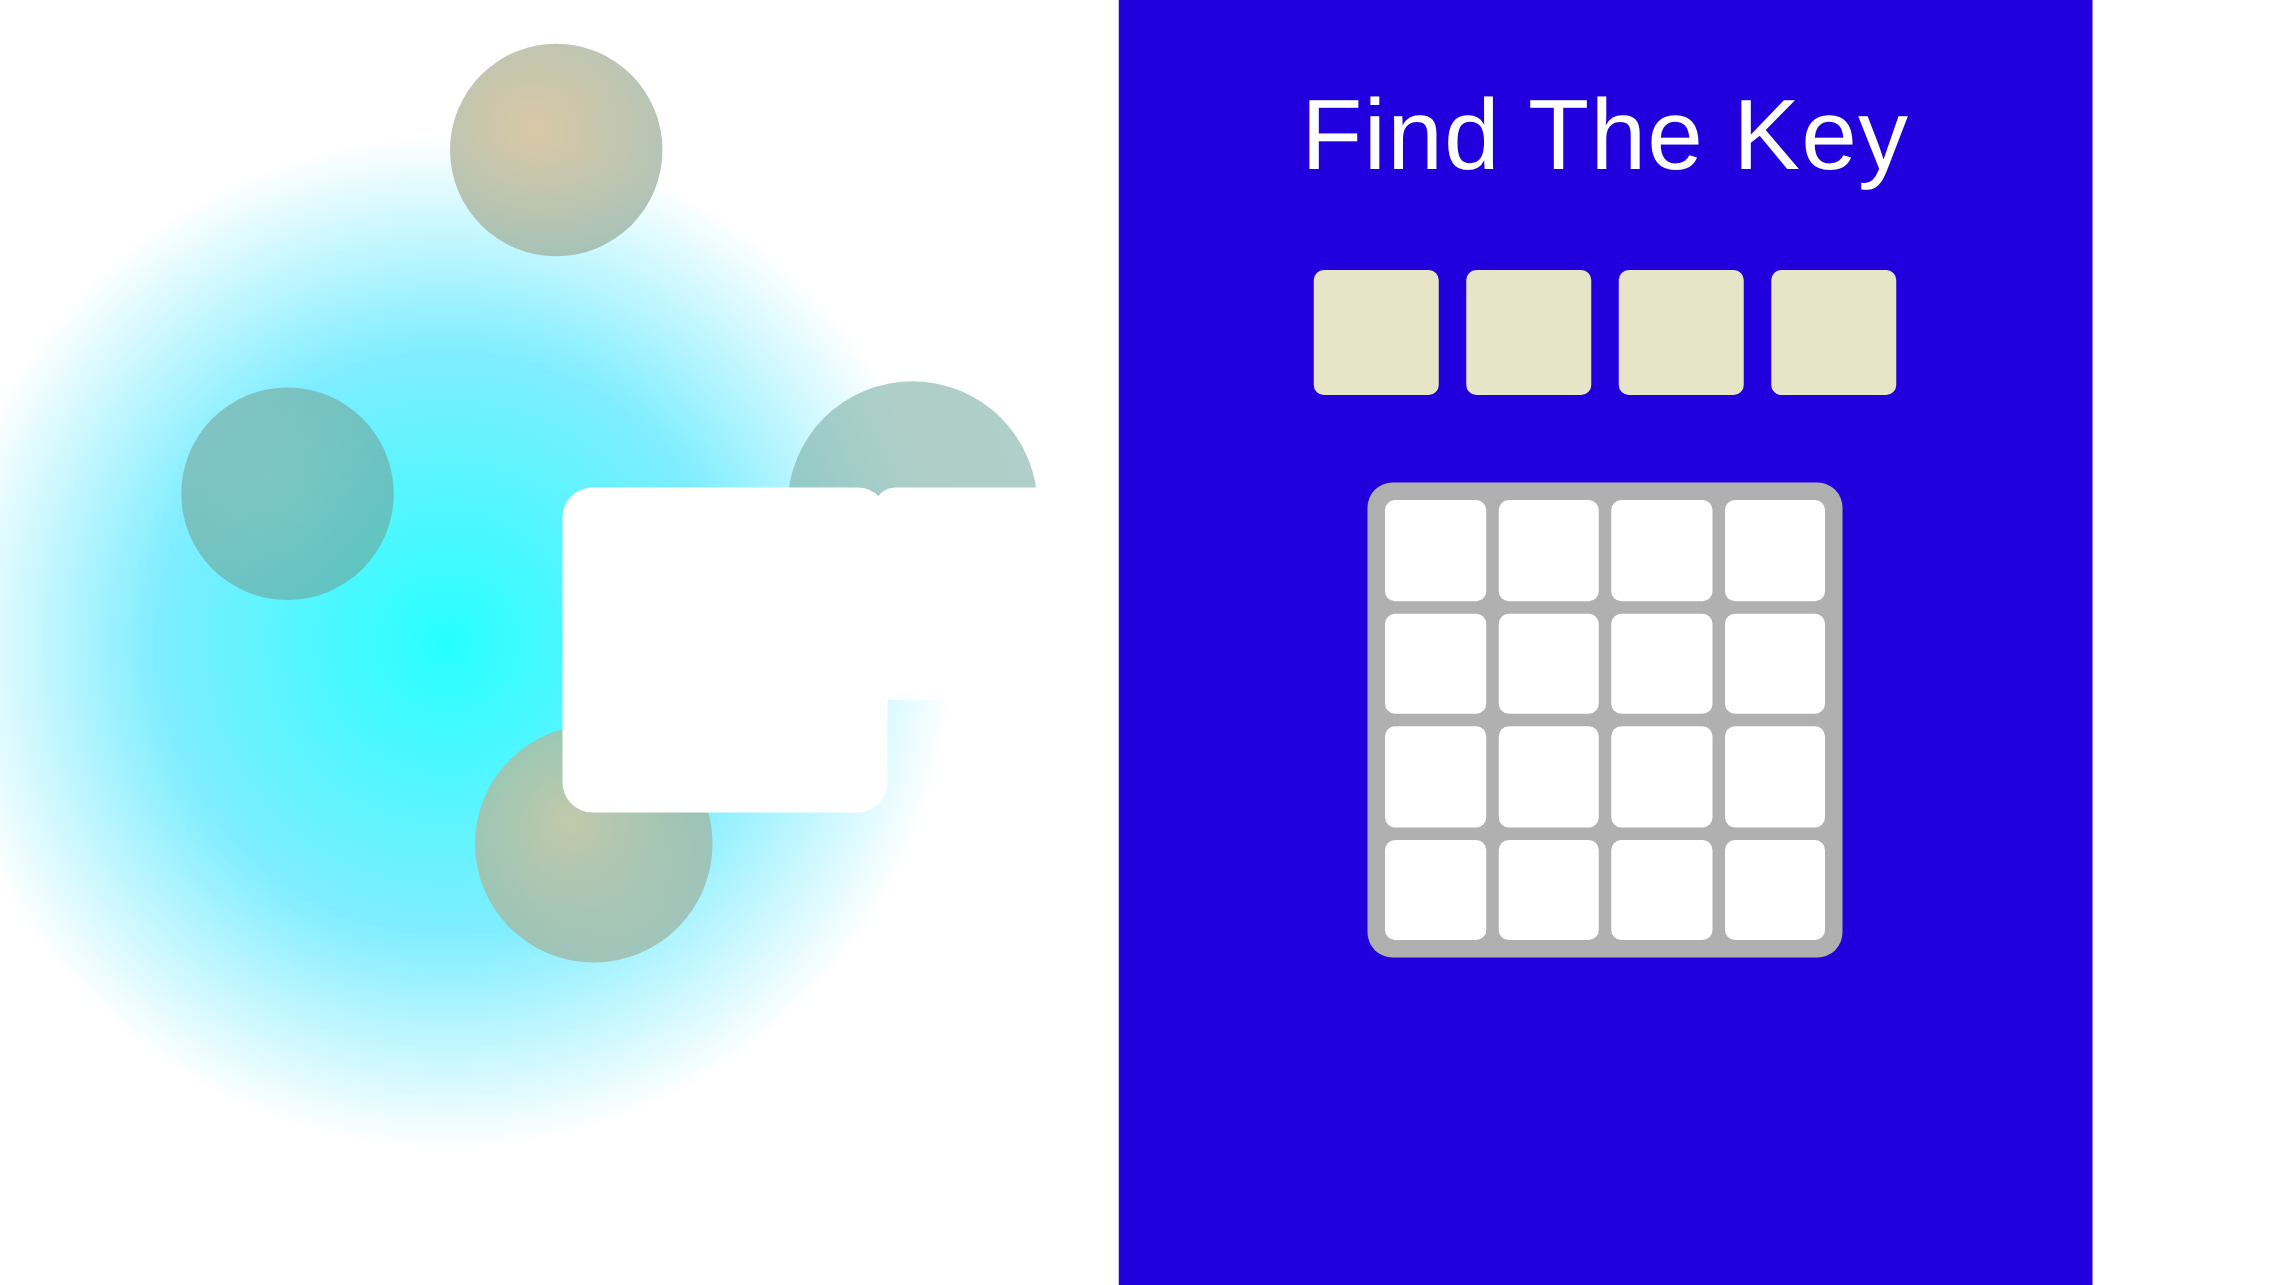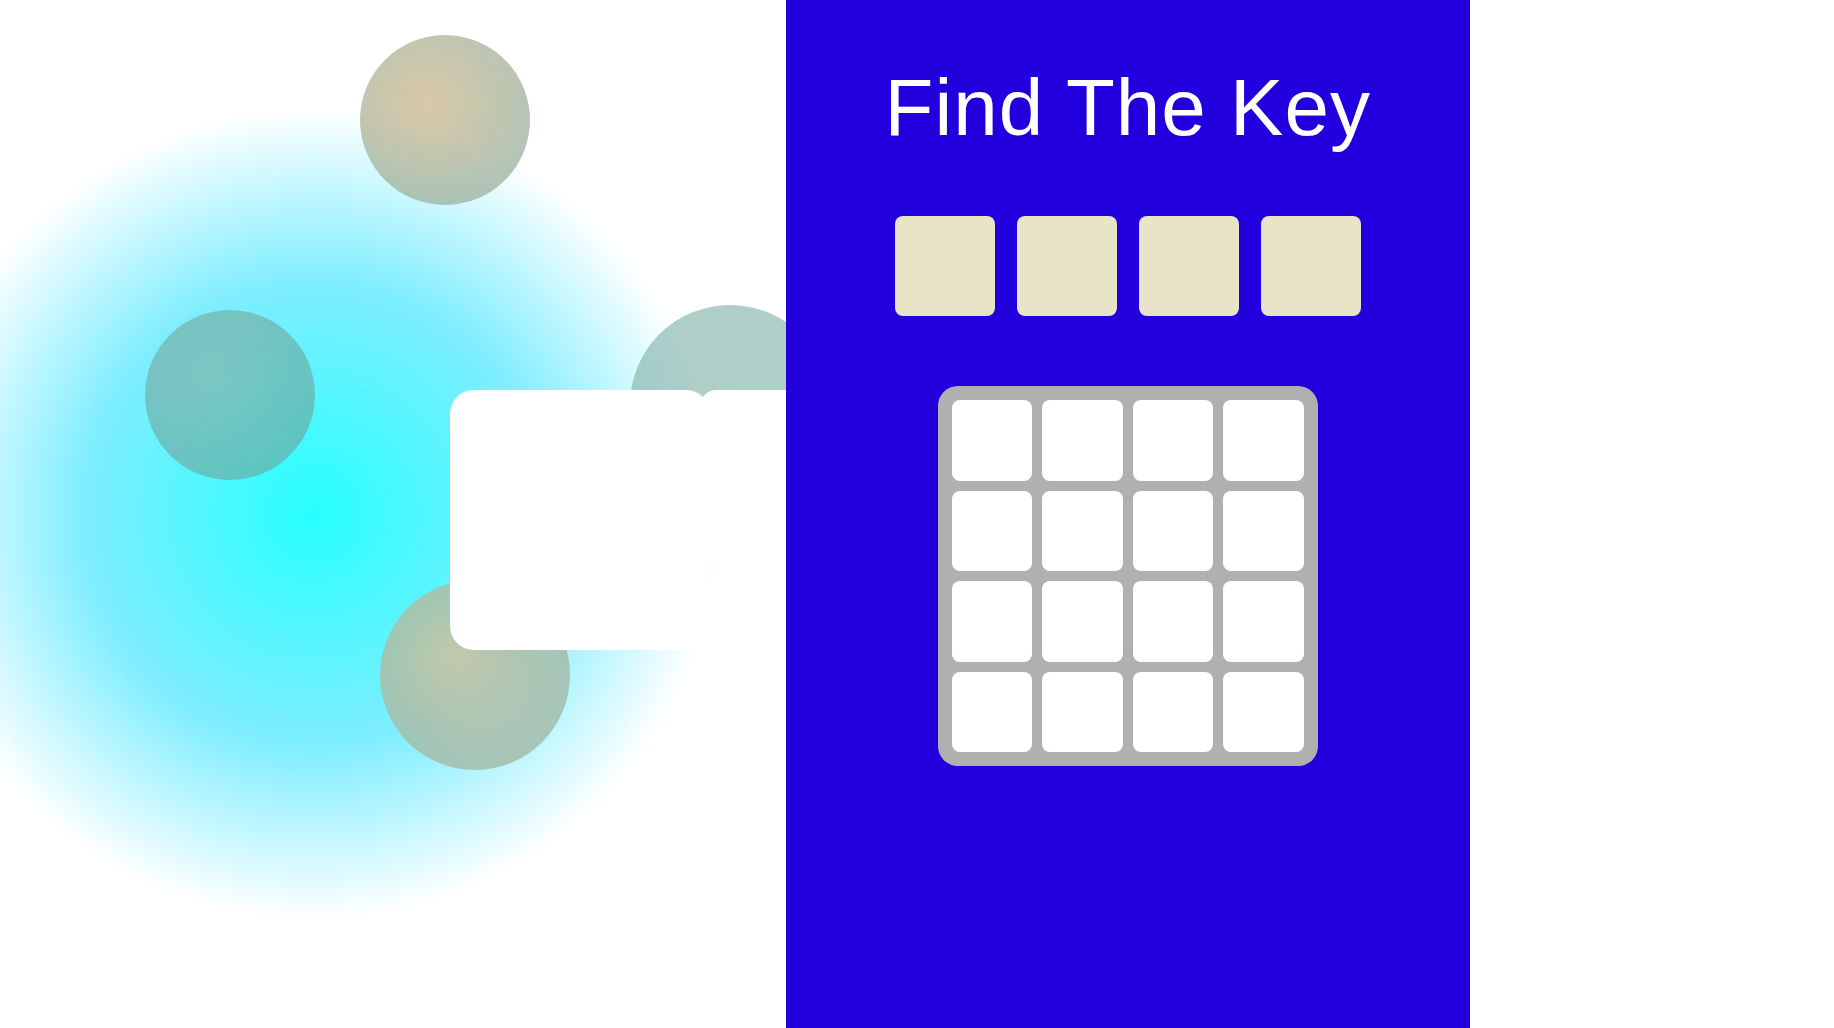--- a/index.html
+++ b/index.html
@@ -4,21 +4,21 @@
   <style>
     * { margin: 0; padding: 0; box-sizing: border-box; }
     html, body {
       width: 1834px;
       height: 1028px;
       overflow: hidden;
       font-family: Arial, sans-serif;
     }
     .layout {
       display: flex;
-      width: 1470px;
+      width: 1674px;
       height: 1028px;
     }
     
     .left-panel {
       width: 980px;
       height: 1028px;
       background: #ffffff;
       position: relative;
       overflow: hidden;
     }

